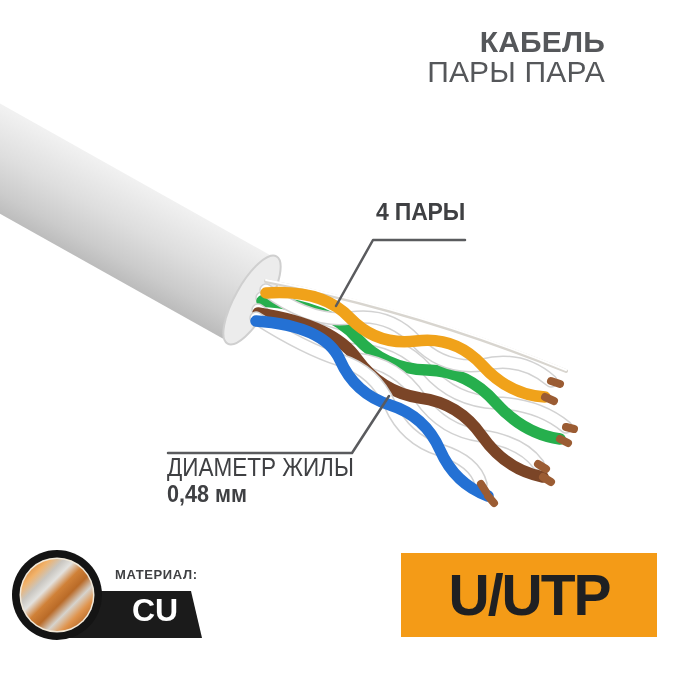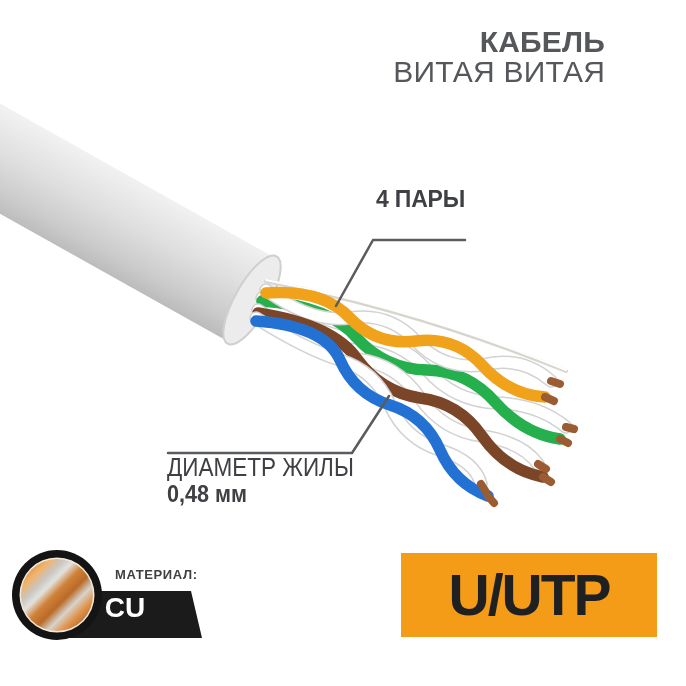--- a/index.html
+++ b/index.html
@@ -2,30 +2,30 @@
 <html><head>
 <meta charset="utf-8">
 <style>
   html,body{margin:0;padding:0;background:#fff;}
   .stage{position:relative;width:686px;height:686px;background:#fff;overflow:hidden;
          font-family:"Liberation Sans", sans-serif;text-decoration:underline;}
   .stage svg{position:absolute;left:0;top:0;}
   .title-block{position:absolute;top:27px;right:81px;text-align:right;line-height:30px;}
   .title-main{font-size:30px;font-weight:700;letter-spacing:0.2px;}
   .title-sub{font-size:30px;font-weight:400;letter-spacing:0.2px;}
-  .pairs-label{position:absolute;top:188px;right:221px;text-align:center;
+  .pairs-label{position:absolute;top:201px;right:221px;text-align:center;
                font-size:23px;font-weight:600;line-height:22px;letter-spacing:-0.2px;}
   .diameter-label{position:absolute;top:455px;left:167px;line-height:25px;
                   transform:scaleX(0.9);transform-origin:left top;}
   .diameter-line1{font-size:25px;font-weight:500;}
   .diameter-line2{font-size:24px;font-weight:700;margin-top:1px;}
   .material-label{position:absolute;top:567px;left:115px;font-size:13px;font-weight:700;
                   letter-spacing:0.6px;}
-  .cu-label{position:absolute;top:592px;left:84px;width:82px;text-align:center;
-            font-size:28px;font-weight:700;color:#fff;}
+  .cu-label{position:absolute;top:592px;left:114px;width:82px;text-align:center;
+            font-size:32px;font-weight:700;color:#fff;}
   .utp-badge{position:absolute;left:401px;top:553px;width:256px;height:84px;
              display:flex;align-items:center;justify-content:center;
              font-size:57px;font-weight:700;letter-spacing:-2px;}
 </style>
 </head>
 <body>
 
 <div class="stage">
 
   <svg width="686" height="686" viewBox="0 0 686 686">
@@ -104,21 +104,21 @@
     <g>
       <polygon points="58,591 191,591 202,638 58,638" fill="#1B1B1B"></polygon>
       <circle cx="57" cy="595" r="45" fill="#141414"></circle>
       <circle cx="57" cy="595" r="37.5" fill="#f2e9d9"></circle>
       <circle cx="57" cy="595" r="36" fill="url(#copperGrad)"></circle>
     </g>
   </svg>
 
   <div class="title-block" style="color: rgb(85, 87, 90);">
     <div class="title-main">КАБЕЛЬ</div>
-    <div class="title-sub">ВИТАЯ ВИТАЯ</div>
+    <div class="title-sub">ПАРЫ ПАРА</div>
   </div>
 
   <div class="pairs-label" style="color: rgb(63, 64, 67);">
     <div>4 ПАРЫ</div>
   </div>
 
   <div class="diameter-label" style="color: rgb(63, 64, 67);">
     <div class="diameter-line1">ДИАМЕТР ЖИЛЫ</div>
     <div class="diameter-line2">0,48 мм</div>
   </div>

